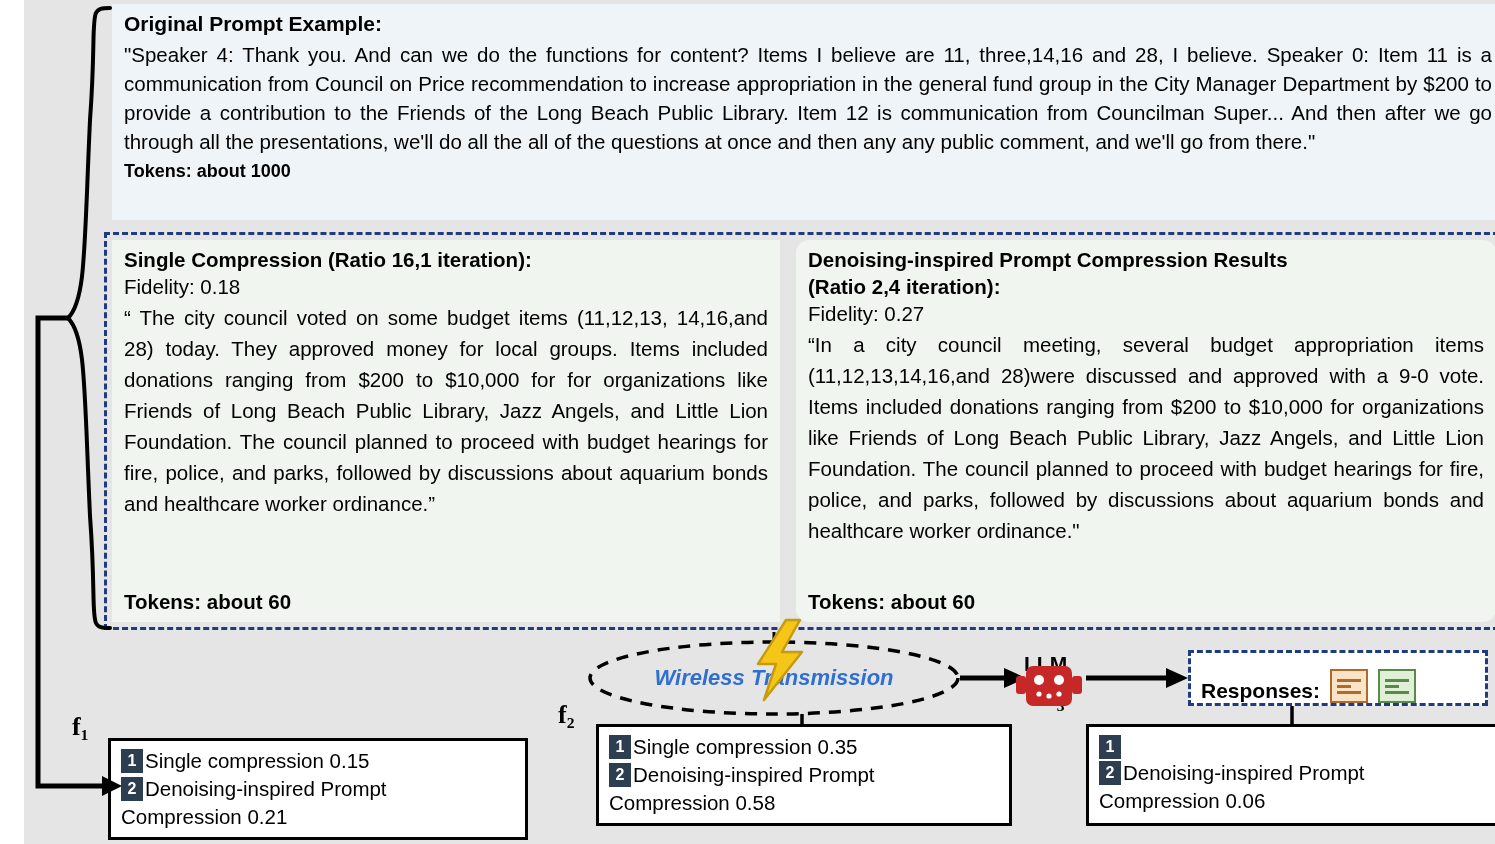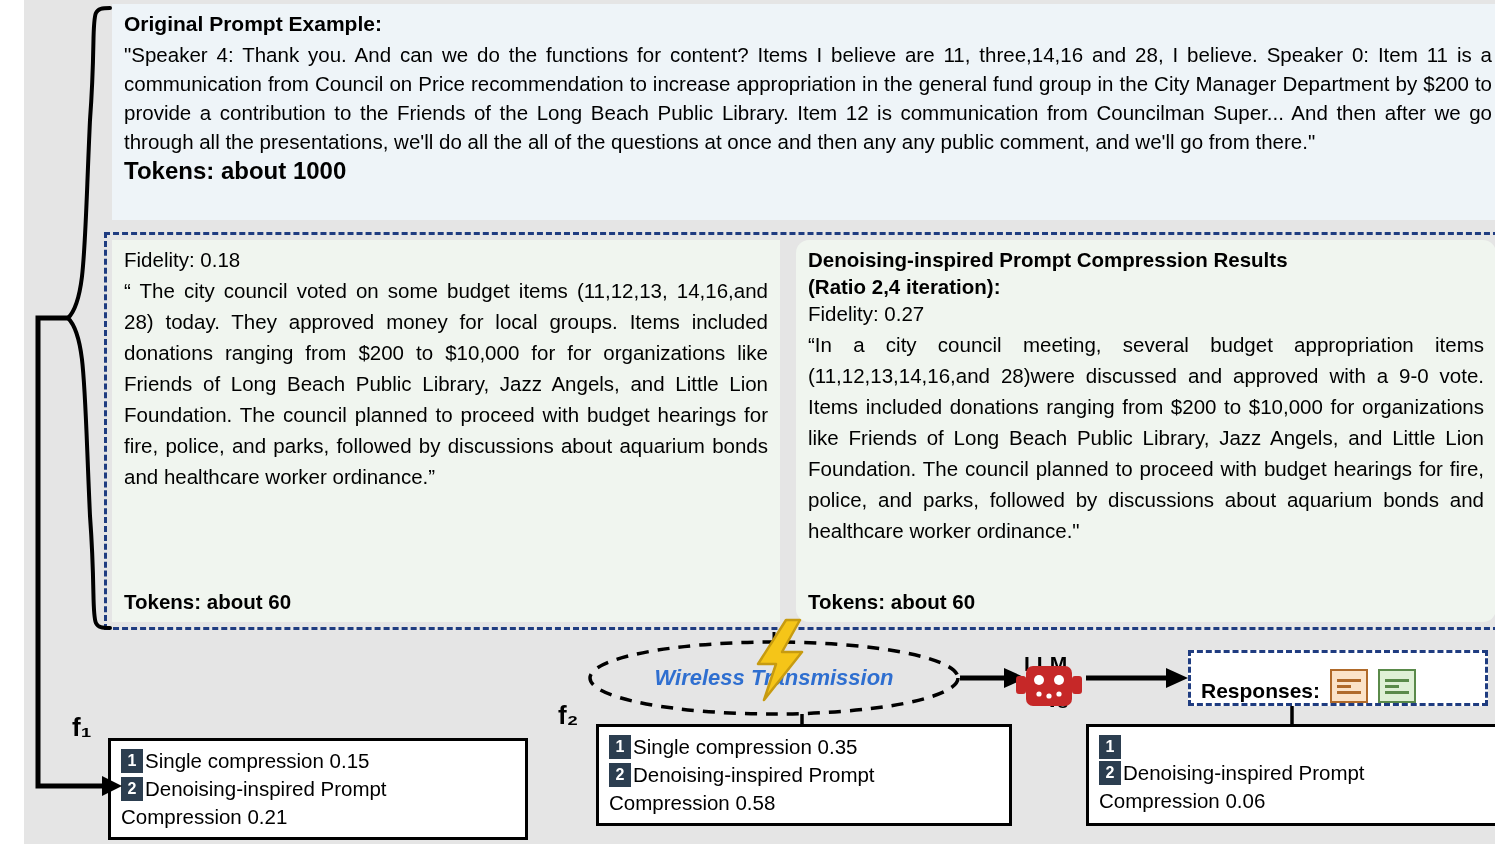--- a/index.html
+++ b/index.html
@@ -37,21 +37,21 @@
     line-height: 28px;
   }
   .orig-text {
     font-size: 20.5px;
     line-height: 29px;
     text-align: justify;
     text-justify: inter-word;
     margin-top: 2px;
   }
   .orig-tokens {
-    font-size: 24px;
+    font-size: 18px;
     font-weight: bold;
     line-height: 28px;
     margin-top: 1px;
   }
 
   
   .dashed-container {
     position: absolute;
     left: 80px;
     top: 232px;
@@ -208,20 +208,21 @@
     font-size: 16px;
     font-weight: bold;
     margin-right: 2px;
     flex: none;
     margin-top: 2px;
   }
   .flabel {
     position: absolute;
     font-size: 26px;
     font-weight: bold;
+    font-family: Liberation Serif, serif;
   }
   .f1-label { left: 48px; top: 712px; }
   .f2-label { left: 534px; top: 700px; }
   .f3-label { left: 1024px; top: 683px; }
 
   svg.overlay {
     position: absolute;
     left: 0;
     top: 0;
     width: 1495px;
@@ -236,20 +237,21 @@
 
   <div class="orig-box">
     <div class="orig-title">Original Prompt Example:</div>
     <div class="orig-text">"Speaker 4: Thank you. And can we do the functions for content? Items I believe are 11, three,14,16 and 28, I believe. Speaker 0: Item 11 is a communication from Council on Price recommendation to increase appropriation in the general fund group in the City Manager Department by $200 to provide a contribution to the Friends of the Long Beach Public Library. Item 12 is communication from Councilman Super... And then after we go through all the presentations, we'll do all the all of the questions at once and then any any public comment, and we'll go from there."</div>
     <div class="orig-tokens">Tokens: about 1000</div>
   </div>
 
   <div class="dashed-container"></div>
 
   <div class="panel panel-left">
+    <div class="panel-title">Single Compression (Ratio 16,1 iteration):</div>
     <div class="panel-sub">Fidelity: 0.18</div>
     <div class="panel-body">“ The city council voted on some budget items (11,12,13, 14,16,and 28) today. They approved money for local groups. Items included donations ranging from $200 to $10,000 for for organizations like Friends of Long Beach Public Library, Jazz Angels, and Little Lion Foundation. The council planned to proceed with budget hearings for fire, police, and parks, followed by discussions about aquarium bonds and healthcare worker ordinance.”</div>
     <div class="panel-tokens">Tokens: about 60</div>
   </div>
 
   <div class="panel panel-right">
     <div class="panel-title">Denoising-inspired Prompt Compression Results</div>
     <div class="panel-title">(Ratio 2,4 iteration):</div>
     <div class="panel-sub">Fidelity: 0.27</div>
     <div class="panel-body">“In a city council meeting, several budget appropriation items (11,12,13,14,16,and 28)were discussed and approved with a 9-0 vote. Items included donations ranging from $200 to $10,000 for organizations like Friends of Long Beach Public Library, Jazz Angels, and Little Lion Foundation. The council planned to proceed with budget hearings for fire, police, and parks, followed by discussions about aquarium bonds and healthcare worker ordinance."</div>

